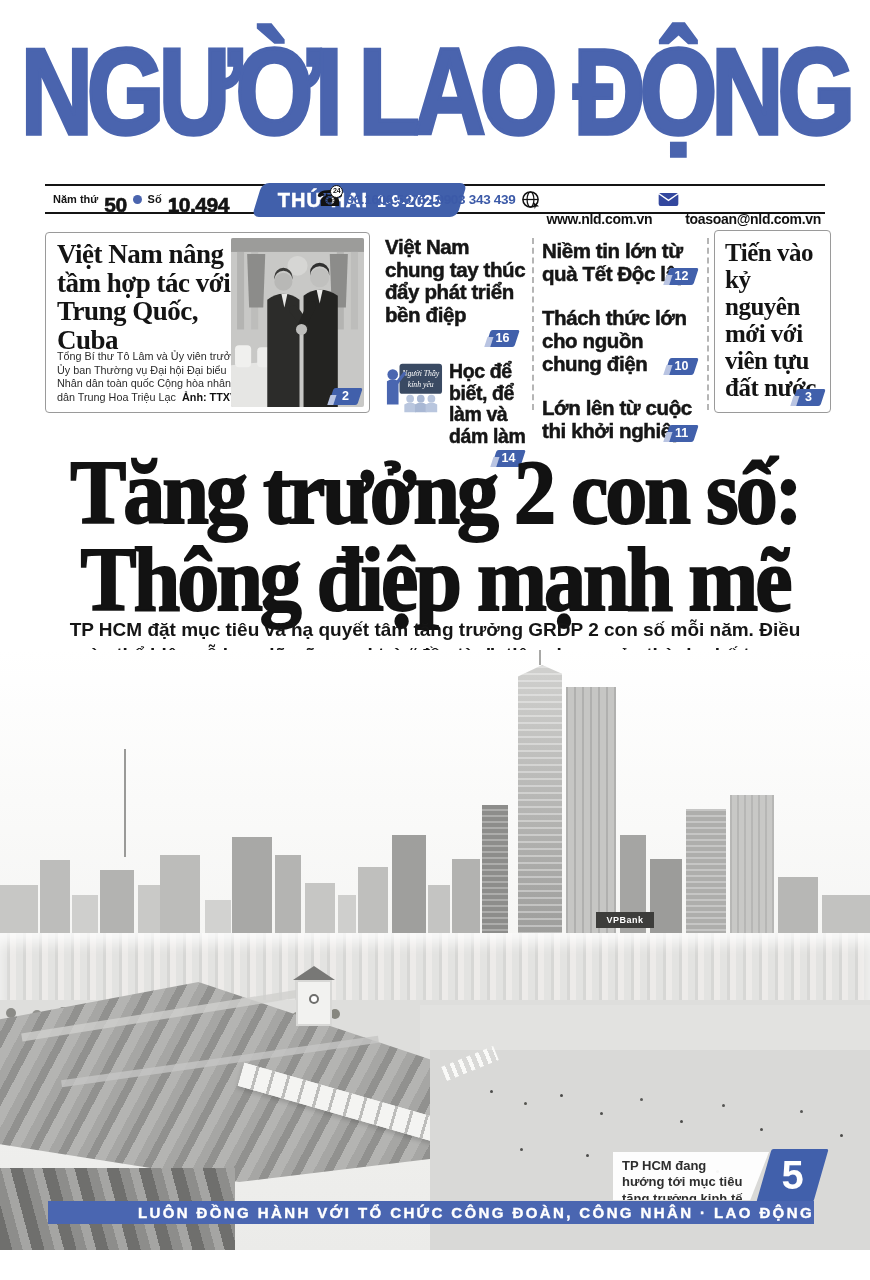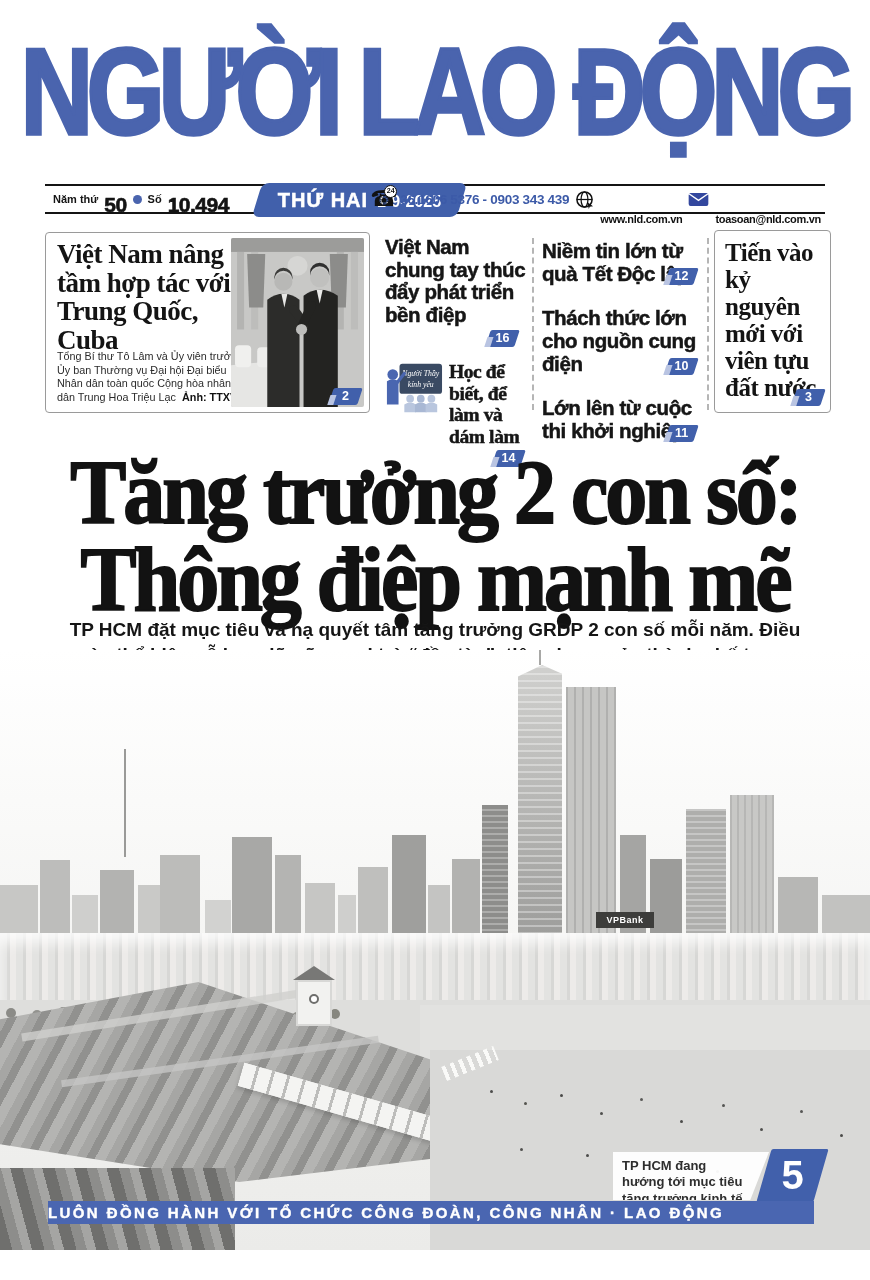--- a/index.html
+++ b/index.html
@@ -33,21 +33,21 @@
   .daybadge{
     position:absolute; left:212px; top:-3px; height:34px; width:205px;
     background:#4160ab; border-radius:7px; transform:skewX(-17deg);
     display:flex; align-items:center; justify-content:center; gap:9px;
   }
   .daybadge .inner{ transform:skewX(17deg); color:#fff; display:flex; align-items:baseline; gap:9px; }
   .daybadge .dow{ font-size:20px; font-weight:bold; letter-spacing:1px; -webkit-text-stroke:.5px #fff; }
   .daybadge .date{ font-size:16px; font-weight:bold; }
   .ib-right{ position:absolute; right:4px; top:0; height:100%; display:flex; align-items:center; gap:6px; }
   .phones{ color:#3c5aa8; font-size:13.5px; font-weight:bold; letter-spacing:-0.3px; }
-  .site,.mail{ font-size:11px; font-weight:bold; color:#111; letter-spacing:-0.3px;margin-top:40px; }
+  .site,.mail{ font-size:14px; font-weight:bold; color:#111; letter-spacing:-0.3px;margin-top:40px; }
   .phone-wrap{ position:relative; width:24px; height:24px; }
   .phone-glyph{ font-size:22px; line-height:24px; color:#111; }
   .phone-24{ position:absolute; top:-2px; right:-3px; width:13px; height:13px; border-radius:50%;
     background:#fff; border:1.5px solid #111; font-size:7px; font-weight:bold; text-align:center; line-height:10px; color:#111;}
 
   
   .teaserbox{ border:1.5px solid #9a9a9a; border-radius:4px; background:#fff; }
   .lead-box{ left:45px; top:232px; width:325px; height:181px; }
   .lead-headline{ position:absolute; left:11px; top:7px; width:200px;
     font-family:"Liberation Serif","DejaVu Serif",serif; font-weight:bold;
@@ -63,21 +63,21 @@
   .pagebadge::before{ content:""; position:absolute; left:-1px; top:7px; bottom:0; width:6px; background:#b9c4e2; }
   .pagebadge b{ display:block; transform:skewX(18deg); color:#fff; font-size:12.5px; line-height:17px; text-align:center; }
 
   .sansline{ font-weight:bold; letter-spacing:-0.4px; color:#161616; -webkit-text-stroke:.5px #161616; }
   .col2{ left:385px; top:236px; width:142px; }
   .col2 .h{ font-size:20.5px; line-height:1.1; }
   .col2 .badge-row{ text-align:right; padding-right:10px; margin-top:2px; }
   .teach-row{ margin-top:14px; display:flex; gap:6px; }
   .teach-icon{ width:58px; height:56px; flex:none; }
   .teach-icon svg{ width:100%; height:100%; display:block; }
-  .col2 .h2{ font-size:19.5px; line-height:1.1;font-family:Liberation Serif, serif; }
+  .col2 .h2{ font-size:19.5px; line-height:1.1; }
 
   .vsep{ border-left:2px dashed #b5b5b5; width:0; }
   .sep1{ left:532px; top:238px; height:172px; }
   .sep2{ left:707px; top:238px; height:172px; }
 
   .col3{ left:542px; top:240px; width:158px; }
   .c3item{ position:relative; margin-bottom:21px; padding-right:0; }
   .c3item .h{ font-size:20.5px; line-height:1.12; }
   .c3item .pagebadge{ position:absolute; right:4px; bottom:1px; }
 
@@ -135,21 +135,21 @@
   
   .photo-caption{ left:613px; top:1152px; width:156px; height:48px; background:rgba(255,255,255,.95);
     clip-path:polygon(0 0,100% 0,88% 100%,0 100%); padding:6px 20px 0 9px; }
   .photo-caption .txt{ font-size:13px; line-height:1.25; color:#2e2e2e;font-weight:bold; }
   .photo-caption .credit{ display:block; text-align:right; font-size:10.8px; font-weight:bold; color:#111; margin-top:0px; padding-right:6px;}
   .big5{ left:764px; top:1149px; width:57px; height:53px; background:#4160ab; transform:skewX(-16deg); border-radius:2px;}
   .big5 b{ display:block; transform:skewX(16deg); color:#fff; font-size:40px; font-weight:bold; text-align:center; line-height:53px; }
 
   
   .banner{ left:48px; top:1201px; width:766px; height:23px; background:#4a66b1;
-    color:#fff; font-size:15px; font-weight:bold; letter-spacing:2.4px; text-align:left; line-height:23px;
+    color:#fff; font-size:15px; font-weight:bold; letter-spacing:2.4px; text-align:right; line-height:23px;
     -webkit-text-stroke:.4px #fff; }
 </style>
 </head>
 <body>
 
 <div id="page">
 
   <div class="abs masthead-title">NGƯỜI LAO ĐỘNG</div>
 
   <div class="abs infobar">
@@ -259,21 +259,21 @@
   <div class="abs vsep sep1"></div>
 
   <div class="abs col3">
     <div class="c3item">
       <div class="h sansline">Niềm tin lớn từ quà Tết Độc lập</div>
       <span class="pagebadge">
           <b>12</b>
         </span>
     </div>
     <div class="c3item">
-      <div class="h sansline">Thách thức lớn cho nguồn cung điện</div>
+      <div class="h sansline">Thách thức lớn cho nguồn chung điện</div>
       <span class="pagebadge">
           <b>10</b>
         </span>
     </div>
     <div class="c3item">
       <div class="h sansline">Lớn lên từ cuộc thi khởi nghiệp</div>
       <span class="pagebadge">
           <b>11</b>
         </span>
     </div>

